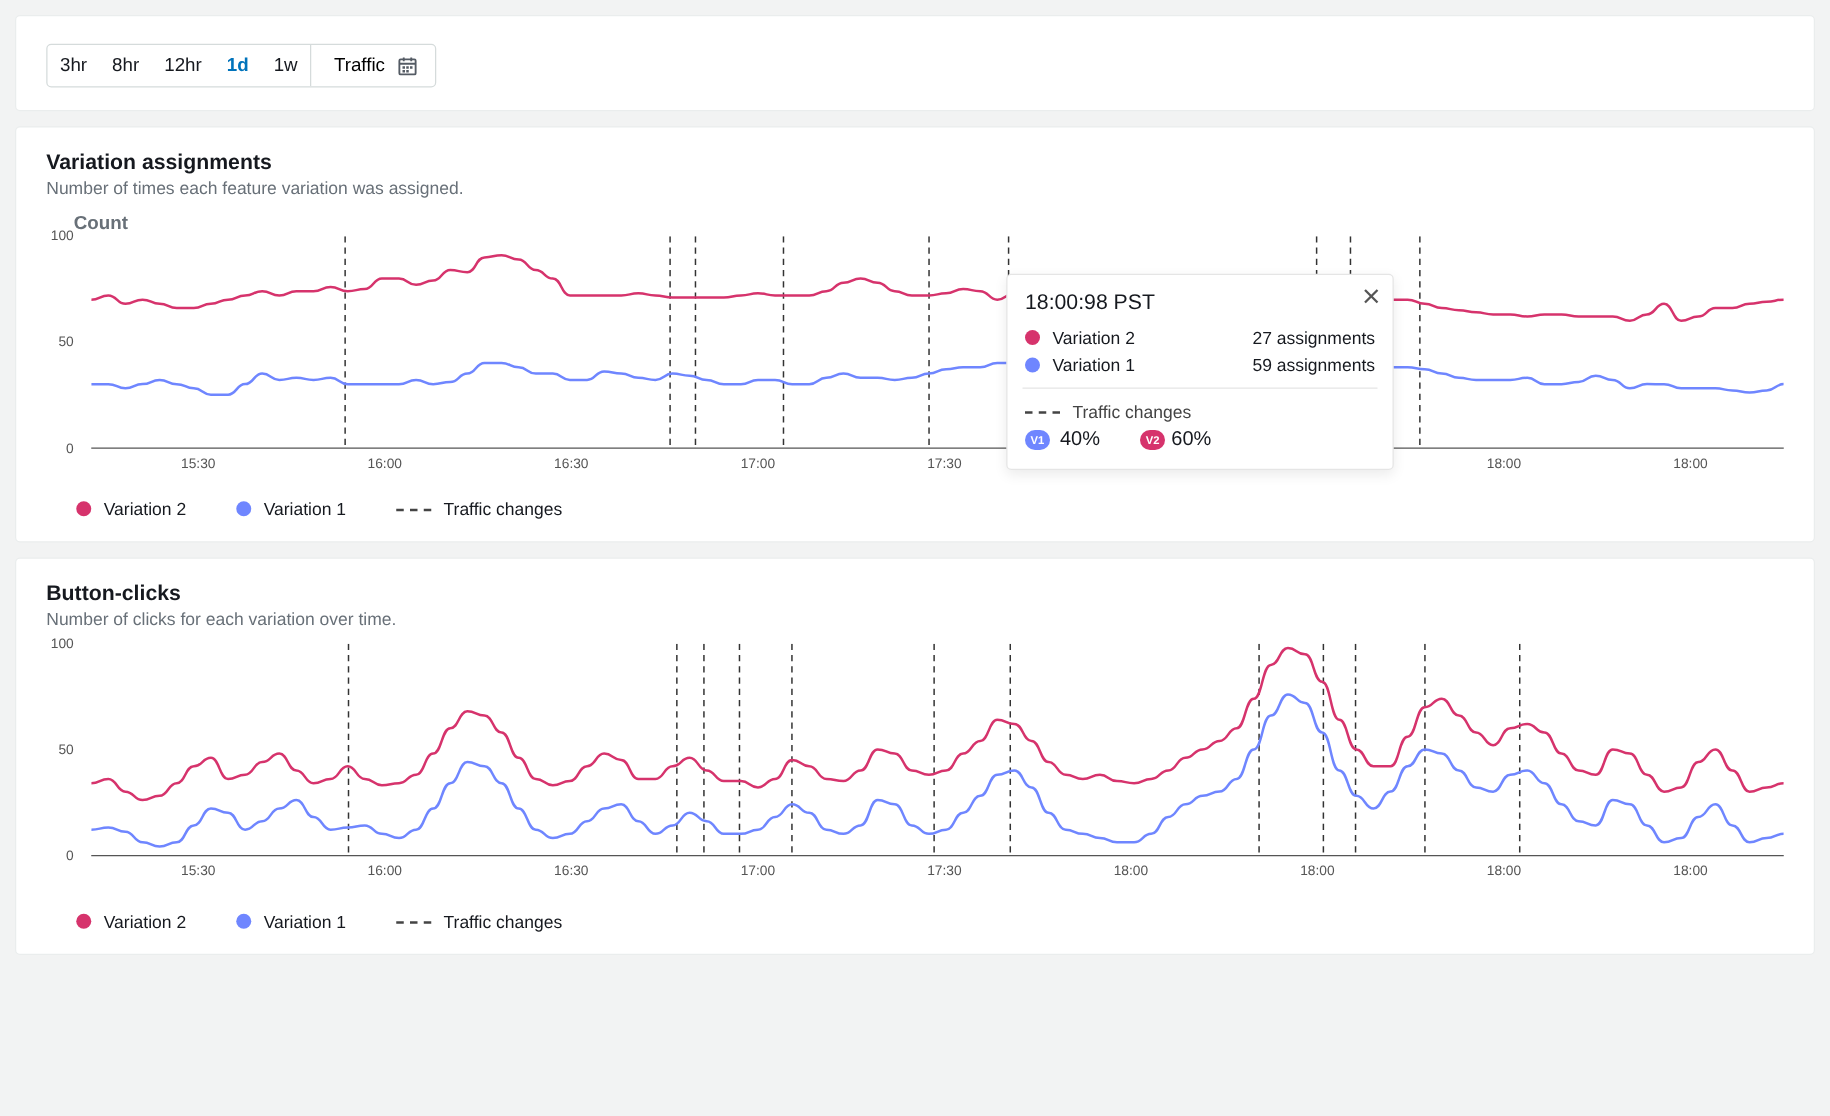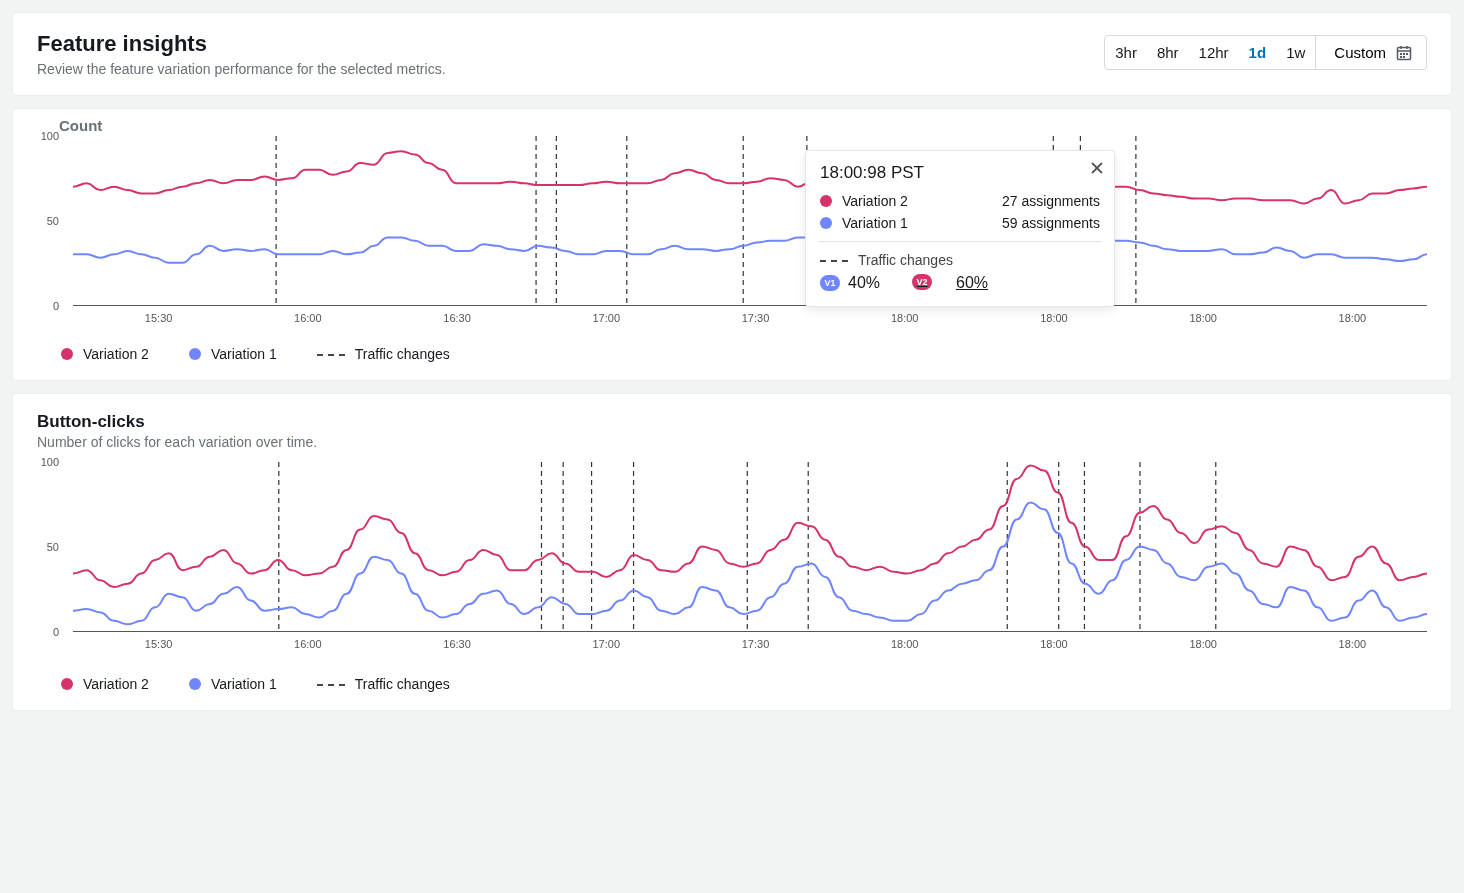--- a/index.html
+++ b/index.html
@@ -54,52 +54,52 @@
   .t-traffic-vals { display:flex; align-items:center; gap:32px; font-size:16px; }
   .pill { display:inline-flex; align-items:center; justify-content:center; width:20px; height:16px; border-radius:8px; color:#fff; font-size:9px; font-weight:700; }
   .pill.v1 { background:var(--c-blue); }
   .pill.v2 { background:var(--c-pink); }
 </style>
 </head>
 <body>
 
 <div class="panel">
   <div class="header">
-    <div>
-      <h1 class="title">Feature insights</h1>
-      <div class="subtitle">Review the feature variation performance for the selected metrics.</div>
-    </div>
     <div class="range-group">
       <button class="range-btn">3hr</button>
       <button class="range-btn">8hr</button>
       <button class="range-btn">12hr</button>
       <button class="range-btn active">1d</button>
       <button class="range-btn">1w</button>
       <div class="range-sep"></div>
       <button class="custom-btn">
-        <span>Custom</span>
+        <span>Traffic</span>
         <span class="calendar-icon">
           <svg width="16" height="16" viewBox="0 0 16 16" fill="none" stroke="#545b64" stroke-width="1.5">
             <rect x="1.5" y="2.5" width="13" height="12" rx="1"></rect>
             <line x1="1.5" y1="6" x2="14.5" y2="6"></line>
             <line x1="5" y1="1" x2="5" y2="4"></line>
               <line x1="11" y1="1" x2="11" y2="4"></line>
             <rect x="4" y="8" width="2" height="2" fill="#545b64" stroke="none"></rect>
             <rect x="7" y="8" width="2" height="2" fill="#545b64" stroke="none"></rect>
             <rect x="10" y="8" width="2" height="2" fill="#545b64" stroke="none"></rect>
             <rect x="4" y="11" width="2" height="2" fill="#545b64" stroke="none"></rect>
             <rect x="7" y="11" width="2" height="2" fill="#545b64" stroke="none"></rect>
           </svg>
         </span>
       </button>
     </div>
   </div>
 </div>
 
 <div class="panel">
+  <div class="section-head">
+    <div class="section-title">Variation assignments</div>
+    <div class="section-sub">Number of times each feature variation was assigned.</div>
+  </div>
   <div class="chart-wrap">
     <div class="axis-title">Count</div>
     <div class="chart-area">
       <div class="y-axis">
           <div class="y-tick" style="top: 170px;">0</div>
           <div class="y-tick" style="top: 85px;">50</div>
           <div class="y-tick" style="top: 0px;">100</div>
         </div>
       <div class="plot">
         <svg id="svg-chart-0" width="100%" height="100%" preserveAspectRatio="none" viewBox="0 0 1000 170">
@@ -120,21 +120,21 @@
           <div class="x-tick" style="left: 5.55556%;">15:30</div>
           <div class="x-tick" style="left: 16.6667%;">16:00</div>
           <div class="x-tick" style="left: 27.7778%;">16:30</div>
           <div class="x-tick" style="left: 38.8889%;">17:00</div>
           <div class="x-tick" style="left: 50%;">17:30</div>
           <div class="x-tick" style="left: 61.1111%;">18:00</div>
           <div class="x-tick" style="left: 72.2222%;">18:00</div>
           <div class="x-tick" style="left: 83.3333%;">18:00</div>
           <div class="x-tick" style="left: 94.4444%;">18:00</div>
         </div>
-      <div class="tooltip" style="left:744px; top:14px;">
+      <div class="tooltip" style="left:744px; top:30px;">
         <span class="tooltip-close">
           <svg width="14" height="14" viewBox="0 0 14 14" stroke="#555" stroke-width="1.8">
               <line x1="2" y1="2" x2="12" y2="12"></line>
               <line x1="12" y1="2" x2="2" y2="12"></line>
             </svg>
         </span>
         <div class="tooltip-time">18:00:98 PST</div>
         <div class="t-row">
           <span class="t-left">
               <span class="dot" style="background:#d6336c"></span>
@@ -152,21 +152,21 @@
         <div class="t-sep"></div>
         <div class="t-traffic-label">
           <span class="dash-icon"></span>
           <span>Traffic changes</span>
         </div>
         <div class="t-traffic-vals">
           <span style="display:flex;align-items:center;gap:8px;">
               <span class="pill v1">V1</span>
               <span>40%</span>
             </span>
-          <span style="display:flex;gap:24px;text-decoration:underline;">
+          <span style="display:flex;align-items:center;gap:5px;">
               <span class="pill v2">V2</span>
               <span>60%</span>
             </span>
         </div>
       </div>
     </div>
   </div>
   <div class="legend">
     <div class="legend-item">
         <span class="dot" style="background:#d6336c"></span>

